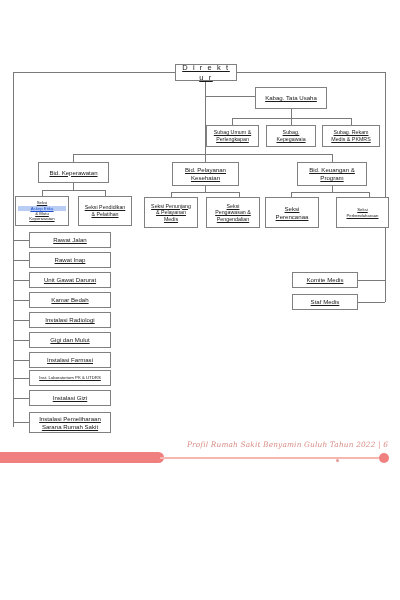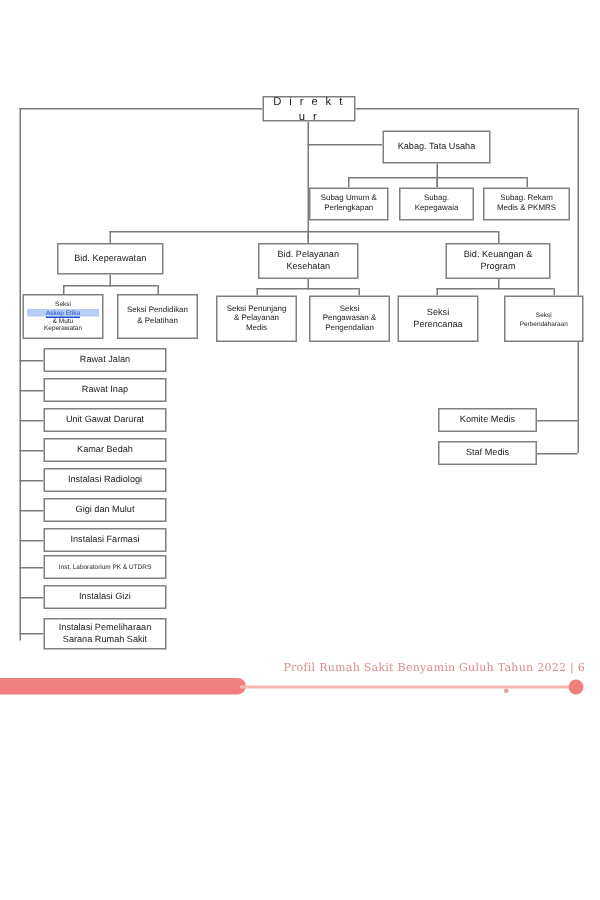--- a/index.html
+++ b/index.html
@@ -20,20 +20,21 @@
     border:1px solid #808080;
     background:#ffffff;
     display:flex;
     align-items:center;
     justify-content:center;
     text-align:center;
     color:#1a1a1a;
     line-height:1.25;
     z-index:5;
     padding:1px 2px;
+    text-decoration:underline;
   }
   .box span{display:block;width:100%;}
 
   
   .ln{position:absolute;background:#7a7a7a;z-index:1;}
   .h{height:1px;}
   .v{width:1px;}
 
   
   .fs-dir{font-size:7.5px;letter-spacing:1.6px;}
@@ -46,23 +47,24 @@
     color:#1a4fd0;
     background:#b9cdf4;
     text-decoration:underline;
   }
 
   
   #footer-wrap{position:absolute;left:0;top:440px;width:400px;height:36px;z-index:8;}
   #footer-text{
     position:absolute;left:185px;top:0px;width:205px;
     font-family:"DejaVu Serif", serif;
+    font-style:italic;
     font-size:7.4px;
     color:#d98d86;
-    text-align:right;
+    text-align:center;
     white-space:nowrap;
     letter-spacing:.15px;
   }
   #footer-thickbar{
     position:absolute;left:-14px;top:12px;width:178px;height:11px;
     background:#F08080;border-radius:6px;
   }
   #footer-thinline{
     position:absolute;left:160px;top:16.5px;width:228px;height:2px;
     background:#f6b7b1;

